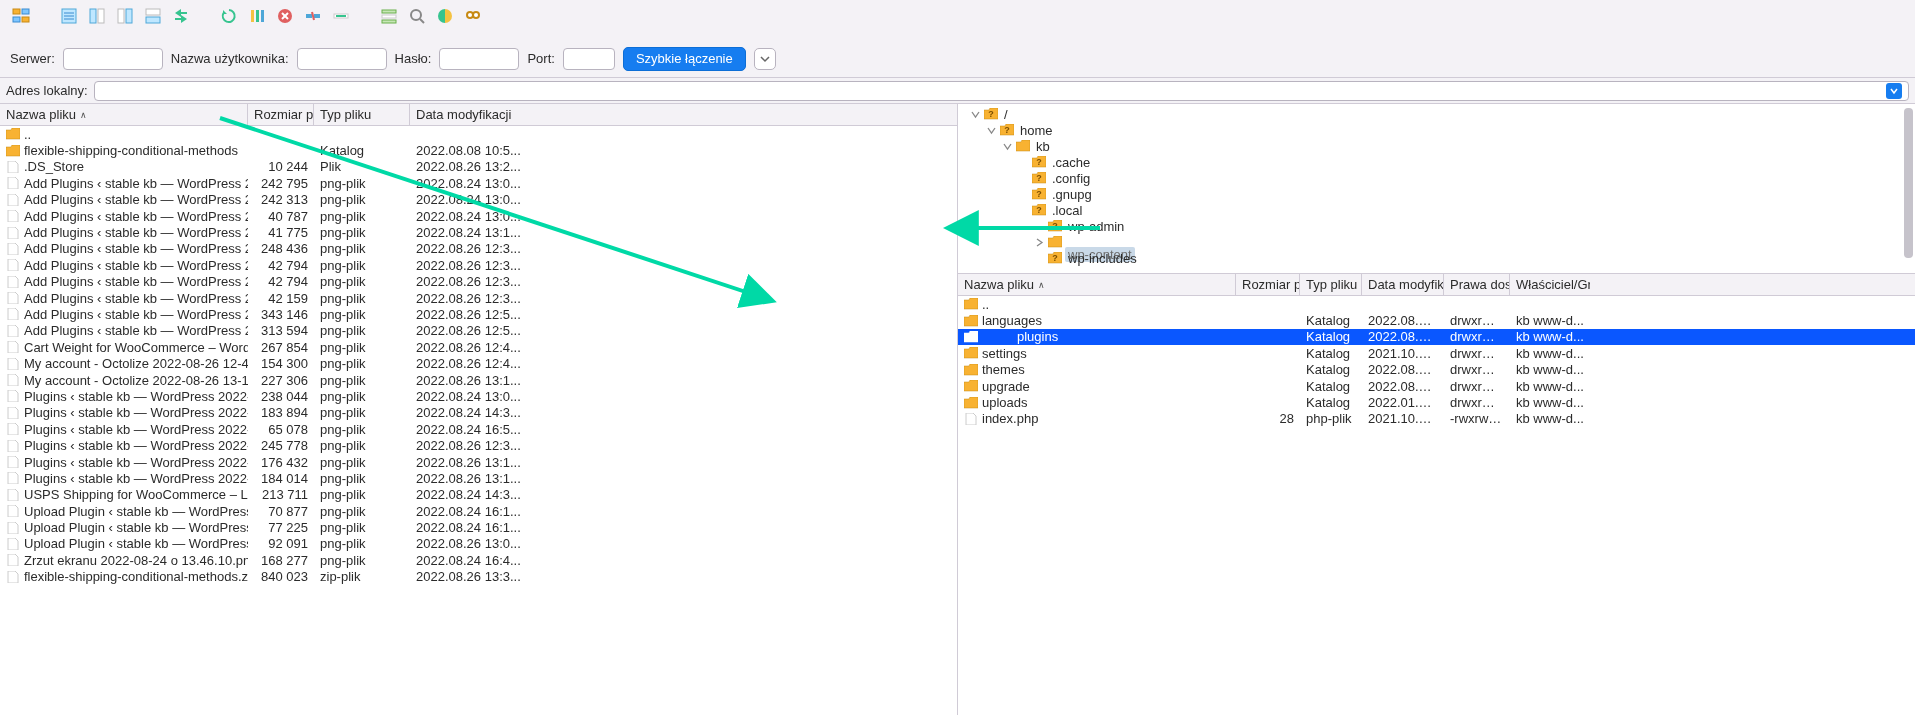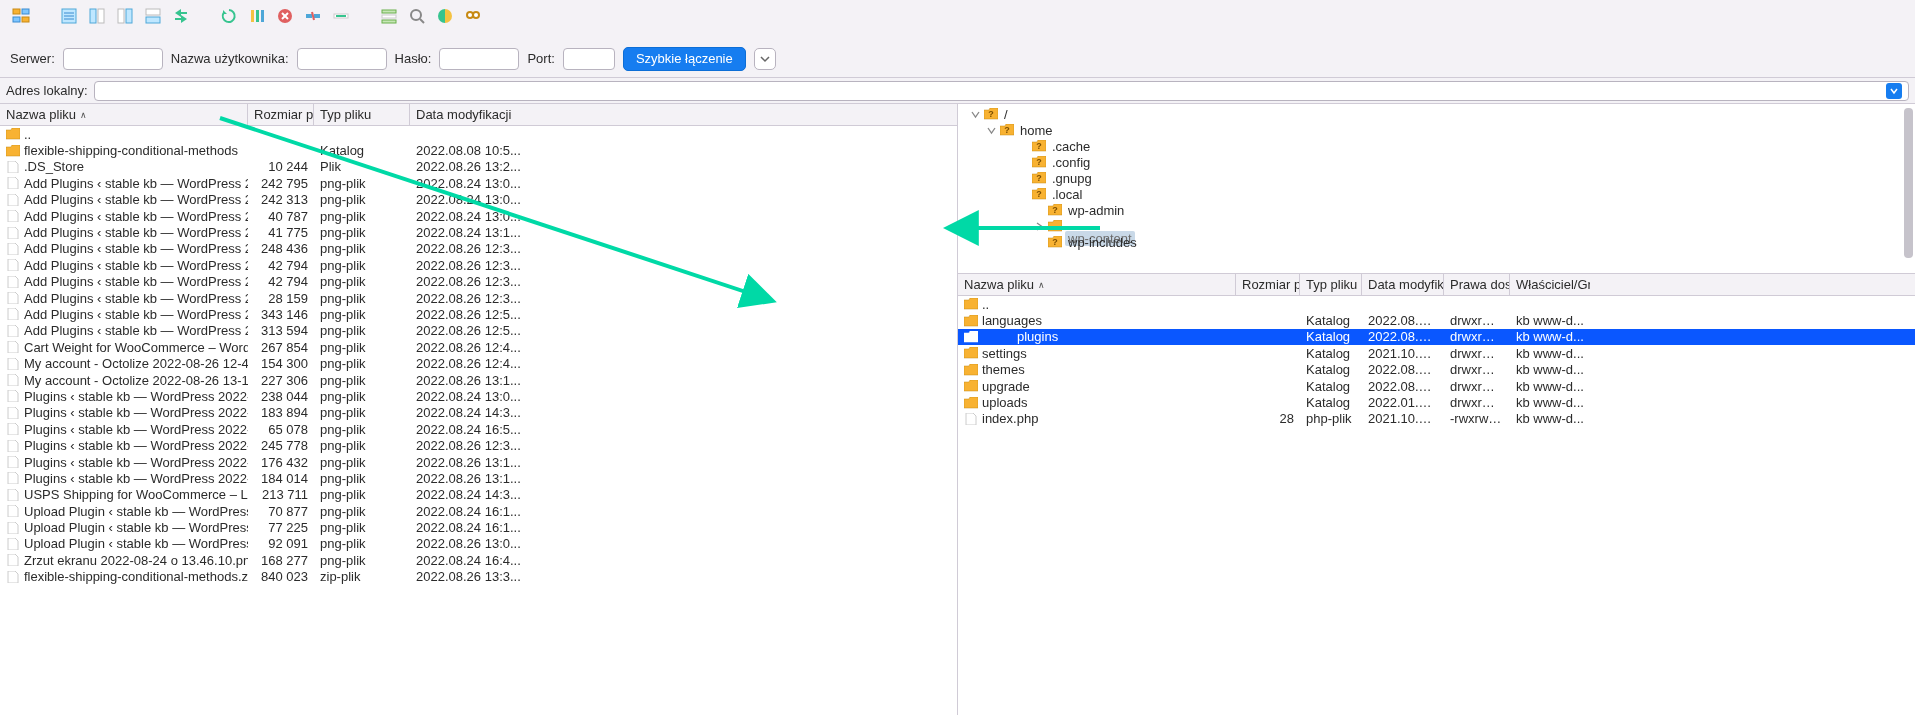--- a/index.html
+++ b/index.html
@@ -382,21 +382,21 @@
         </div>
         <div class="row">
           <div class="cell c-name name-cell">
             <span class="file-ico">
               <svg width="12" height="12" viewBox="0 0 12 12">
                 <path d="M1 0 L8 0 L11 3 L11 12 L1 12 Z" fill="#fff" stroke="#ccc"></path>
               </svg>
             </span>
             <span>Add Plugins ‹ stable kb — WordPress 2022-...</span>
           </div>
-          <div class="cell c-size num">28 159</div>
+          <div class="cell c-size num">42 159</div>
           <div class="cell c-type">png-plik</div>
           <div class="cell c-mod">2022.08.26 12:3...</div>
         </div>
         <div class="row">
           <div class="cell c-name name-cell">
             <span class="file-ico">
               <svg width="12" height="12" viewBox="0 0 12 12">
                 <path d="M1 0 L8 0 L11 3 L11 12 L1 12 Z" fill="#fff" stroke="#ccc"></path>
               </svg>
             </span>
@@ -645,20 +645,34 @@
             </span>
             <span class="ficon">
               <svg width="14" height="12" viewBox="0 0 14 12">
                 <path d="M0 2 L5 2 L6 0 L14 0 L14 11 L0 11 Z" fill="#f8b232" stroke="#c78a14" stroke-width="0.5"></path>
                 <text x="7" y="9" font-size="9" text-anchor="middle" fill="#7a4d00" font-weight="bold">?</text>
               </svg>
             </span>
             <span class="lbl">home</span>
           </div>
           <div class="tree-row">
+            <span class="ind" style="width:36px"></span>
+            <span class="tw">
+              <svg width="9" height="9" viewBox="0 0 9 9">
+                <path d="M1 2 L4.5 7 L8 2" fill="none" stroke="#888" stroke-width="1.3"></path>
+              </svg>
+            </span>
+            <span class="ficon">
+              <svg width="14" height="12" viewBox="0 0 14 12">
+                <path d="M0 2 L5 2 L6 0 L14 0 L14 11 L0 11 Z" fill="#f8b232" stroke="#c78a14" stroke-width="0.5"></path>
+              </svg>
+            </span>
+            <span class="lbl">kb</span>
+          </div>
+          <div class="tree-row">
             <span class="ind" style="width:52px"></span>
             <span class="tw"></span>
             <span class="ficon">
               <svg width="14" height="12" viewBox="0 0 14 12">
                 <path d="M0 2 L5 2 L6 0 L14 0 L14 11 L0 11 Z" fill="#f8b232" stroke="#c78a14" stroke-width="0.5"></path>
                 <text x="7" y="9" font-size="9" text-anchor="middle" fill="#7a4d00" font-weight="bold">?</text>
               </svg>
             </span>
             <span class="lbl">.cache</span>
           </div>

